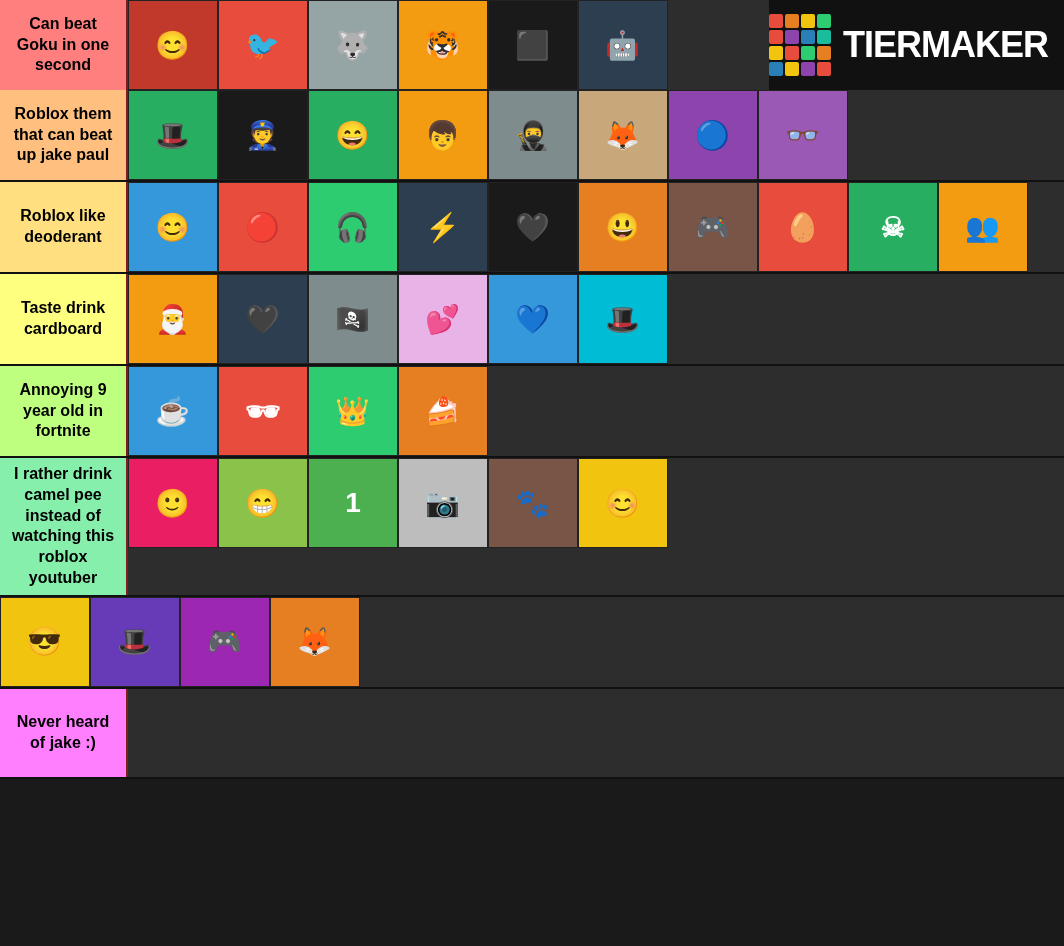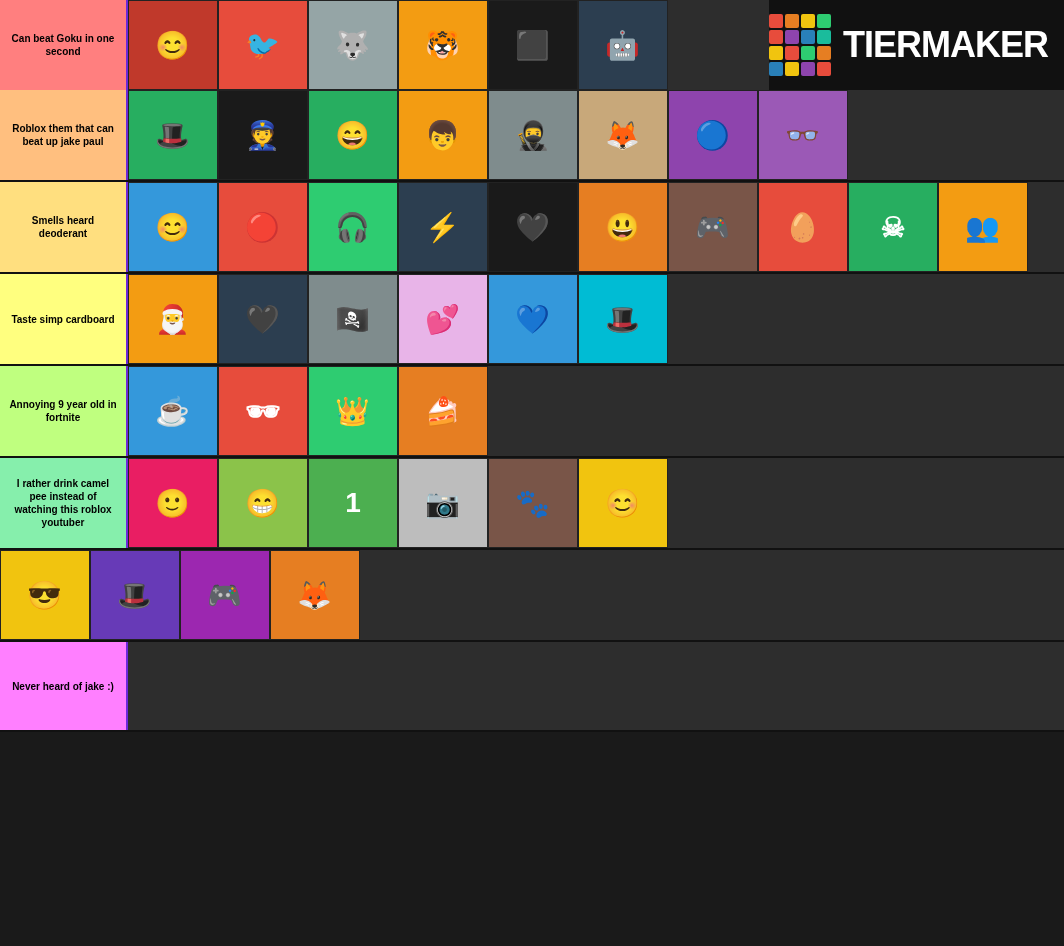--- a/index.html
+++ b/index.html
@@ -16,26 +16,26 @@
       min-height: 90px;
     }
 
     .tier-label {
       width: 128px;
       min-width: 128px;
       display: flex;
       align-items: center;
       justify-content: center;
       text-align: center;
-      font-size: 10px;
+      font-size: 16px;
       font-weight: bold;
       color: #000;
       padding: 6px 8px;
       line-height: 1.3;
-      border-right: 2px solid #6d28d9;
+      border-right: 2px solid #7f1d1d;
     }
 
     .tier-items {
       display: flex;
       flex-wrap: wrap;
       flex: 1;
       align-items: flex-start;
       background: #2d2d2d;
     }
 
@@ -140,36 +140,36 @@
           <div class="avatar-placeholder" style="background: rgb(26, 26, 26);">👮</div>
           <div class="avatar-placeholder" style="background: rgb(39, 174, 96);">😄</div>
           <div class="avatar-placeholder" style="background: rgb(243, 156, 18);">👦</div>
           <div class="avatar-placeholder" style="background: rgb(127, 140, 141);">🥷</div>
           <div class="avatar-placeholder" style="background: rgb(200, 168, 122);">🦊</div>
           <div class="avatar-placeholder" style="background: rgb(142, 68, 173);">🔵</div>
           <div class="avatar-placeholder" style="background: rgb(155, 89, 182);">👓</div>
         </div>
       </div>
       <div class="tier-row">
-        <div class="tier-label" style="background: rgb(255, 223, 127);">Smells heard deoderant</div>
+        <div class="tier-label" style="background: rgb(255, 223, 127);">Roblox like deoderant</div>
         <div class="tier-items">
           <div class="avatar-placeholder" style="background: rgb(52, 152, 219);">😊</div>
           <div class="avatar-placeholder" style="background: rgb(231, 76, 60);">🔴</div>
           <div class="avatar-placeholder" style="background: rgb(46, 204, 113);">🎧</div>
           <div class="avatar-placeholder" style="background: rgb(44, 62, 80);">⚡</div>
           <div class="avatar-placeholder" style="background: rgb(26, 26, 26);">🖤</div>
           <div class="avatar-placeholder" style="background: rgb(230, 126, 34);">😃</div>
           <div class="avatar-placeholder" style="background: rgb(121, 85, 72);">🎮</div>
           <div class="avatar-placeholder" style="background: rgb(231, 76, 60);">🥚</div>
           <div class="avatar-placeholder" style="background: rgb(39, 174, 96);">☠</div>
           <div class="avatar-placeholder" style="background: rgb(243, 156, 18);">👥</div>
         </div>
       </div>
       <div class="tier-row">
-        <div class="tier-label" style="background: rgb(255, 255, 127);">Taste simp cardboard</div>
+        <div class="tier-label" style="background: rgb(255, 255, 127);">Taste drink cardboard</div>
         <div class="tier-items">
           <div class="avatar-placeholder" style="background: rgb(243, 156, 18);">🎅</div>
           <div class="avatar-placeholder" style="background: rgb(44, 62, 80);">🖤</div>
           <div class="avatar-placeholder" style="background: rgb(127, 140, 141);">🏴‍☠️</div>
           <div class="avatar-placeholder" style="background: rgb(232, 180, 232);">💕</div>
           <div class="avatar-placeholder" style="background: rgb(52, 152, 219);">💙</div>
           <div class="avatar-placeholder" style="background: rgb(0, 188, 212);">🎩</div>
         </div>
       </div>
       <div class="tier-row">

